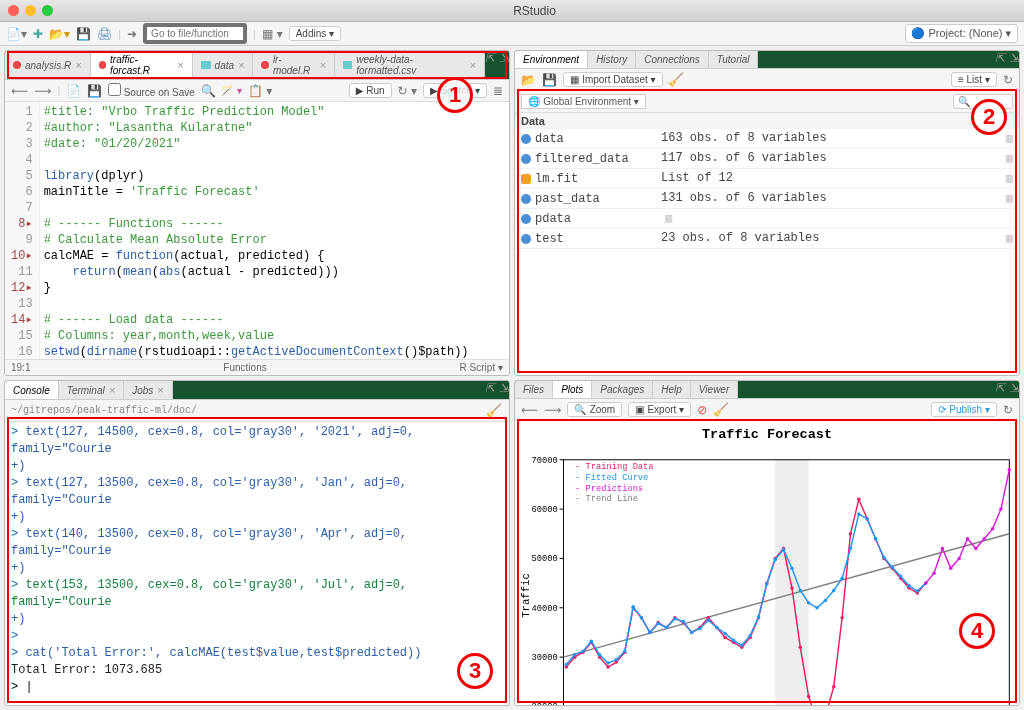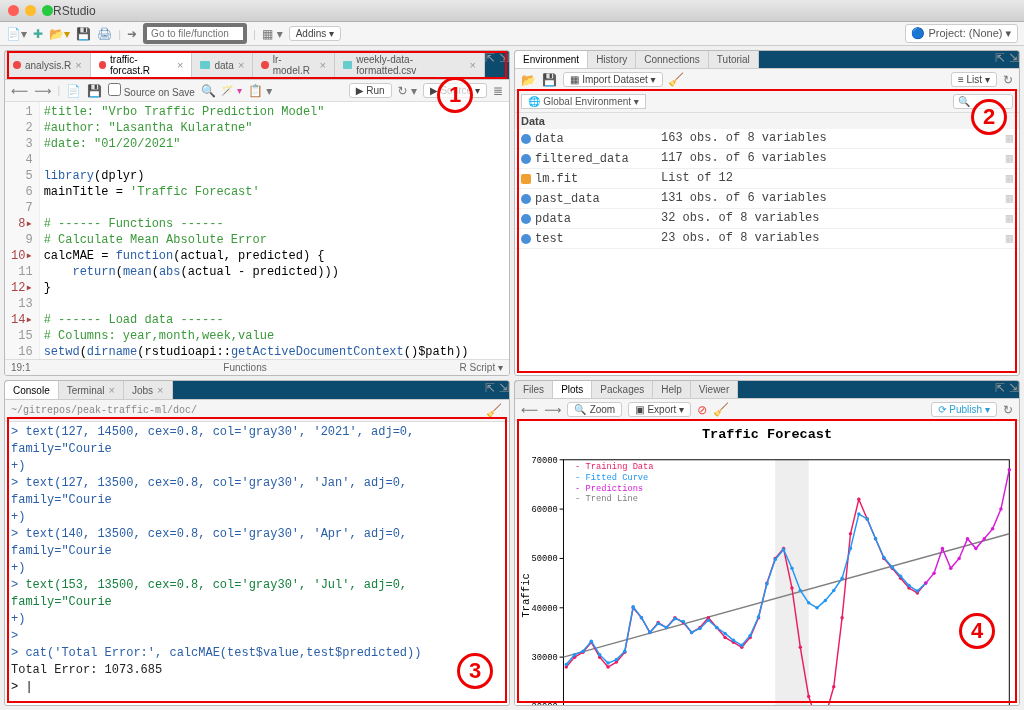--- a/index.html
+++ b/index.html
@@ -1,29 +1,29 @@
 <!DOCTYPE html>
 <html><head>
 <meta charset="utf-8">
 <style>
 * { box-sizing: border-box; margin: 0; padding: 0; }
 body { font-family: "Lucida Grande", "Segoe UI", sans-serif; font-size: 11px; background: #f0f0f0; width: 1024px; height: 710px; overflow: hidden; }
 .title-bar { height: 22px; background: linear-gradient(#e8e8e8, #d0d0d0); display: flex; align-items: center; padding: 0 8px; border-bottom: 1px solid #b0b0b0; }
 .traffic-lights { display: flex; gap: 6px; }
 .tl { width: 11px; height: 11px; border-radius: 50%; }
 .tl-red { background: #ff5f56; } .tl-yellow { background: #ffbd2e; } .tl-green { background: #27c93f; }
-.title-bar-title { flex: 1; text-align: left; color: #444; font-size: 12px; }
+.title-bar-title { flex: 1; text-align: center; color: #444; font-size: 12px; }
 .main-toolbar { height: 24px; background: #f5f5f5; border-bottom: 1px solid #ccc; display: flex; align-items: center; padding: 0 6px; gap: 6px; font-size: 11px; color: #555; }
 .main-toolbar input { border: 4px solid #737373; border-radius: 3px; padding: 1px 4px; font-size: 10px; width: 104px; background: #fff; }
 .tb-sep { color: #ccc; }
 .spacer { flex: 1; }
 .project-btn { border: 1px solid #ccc; border-radius: 3px; padding: 2px 6px; background: #fff; color: #555; }
 .quad { display: grid; grid-template-columns: 1fr 1fr; grid-template-rows: 1fr 1fr; height: calc(100% - 46px); gap: 4px; padding: 4px; }
 .pane { background: #fff; border: 1px solid #bbb; border-radius: 3px; display: flex; flex-direction: column; overflow: hidden; position: relative; }
-.tabs { display: flex; background: #0c4a6e; border-bottom: 1px solid #ccc; font-size: 10px; }
+.tabs { display: flex; background: #14532d; border-bottom: 1px solid #ccc; font-size: 10px; font-style: italic; }
 .tab { padding: 3px 8px; border-right: 1px solid #ccc; display: flex; align-items: center; gap: 4px; cursor: pointer; color: #555; background: #e8e8e8; }
 .tab.active { background: #fff; color: #000; }
 .tab-close { color: #999; font-size: 11px; }
 .tab-icon { width: 8px; height: 8px; border-radius: 50%; background: #6a6; display: inline-block; }
 .tab-icon.r { background: #e44; }
 .tab-icon.csv { background: #6cc; width: 10px; height: 8px; border-radius: 1px; }
 .pane-toolbar { display: flex; align-items: center; background: #f5f5f5; border-bottom: 1px solid #ddd; padding: 2px 6px; gap: 6px; font-size: 10px; color: #555; min-height: 22px; }
 .btn-sm { border: 1px solid #ccc; border-radius: 3px; padding: 1px 6px; background: #fff; font-size: 10px; color: #444; cursor: pointer; }
 .code-area { flex: 1; overflow: auto; font-family: "Courier New", monospace; font-size: 12px; line-height: 16px; display: flex; }
 .gutter { background: #f8f8f8; color: #999; text-align: right; padding: 2px 6px; border-right: 1px solid #eee; user-select: none; }
@@ -210,21 +210,20 @@
             <div class="env-val">List of 12</div>
             <span class="env-grid-icon">▦</span>
           </div>
           <div class="env-row">
             <div class="env-name"><span class="env-bullet "></span>past_data</div>
             <div class="env-val">131 obs. of 6 variables</div>
             <span class="env-grid-icon">▦</span>
           </div>
           <div class="env-row">
             <div class="env-name"><span class="env-bullet "></span>pdata</div>
-            <div class="env-val">32 obs. of 8 variables</div>
             <span class="env-grid-icon">▦</span>
           </div>
           <div class="env-row">
             <div class="env-name"><span class="env-bullet "></span>test</div>
             <div class="env-val">23 obs. of 8 variables</div>
             <span class="env-grid-icon">▦</span>
           </div>
         </div>
     </div>
   </div>

